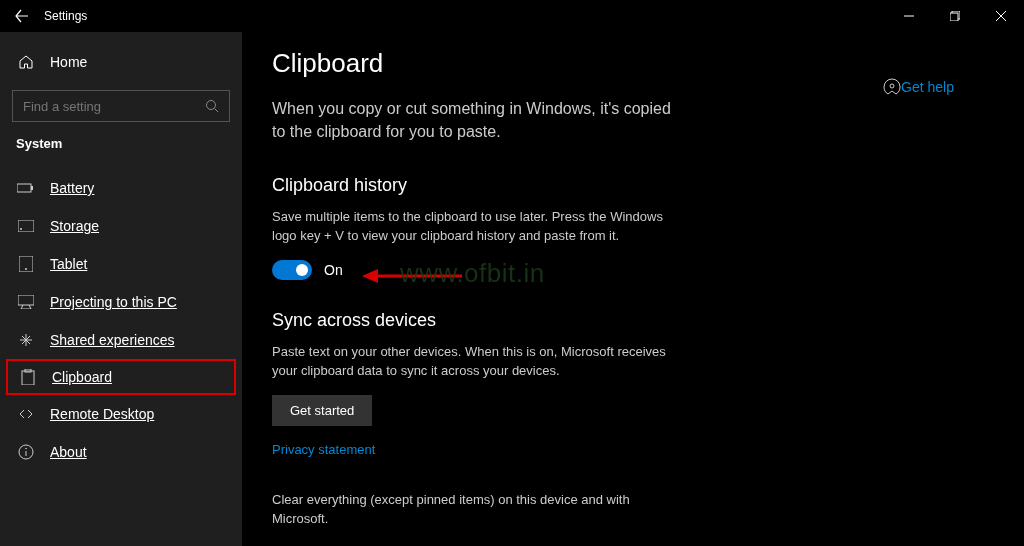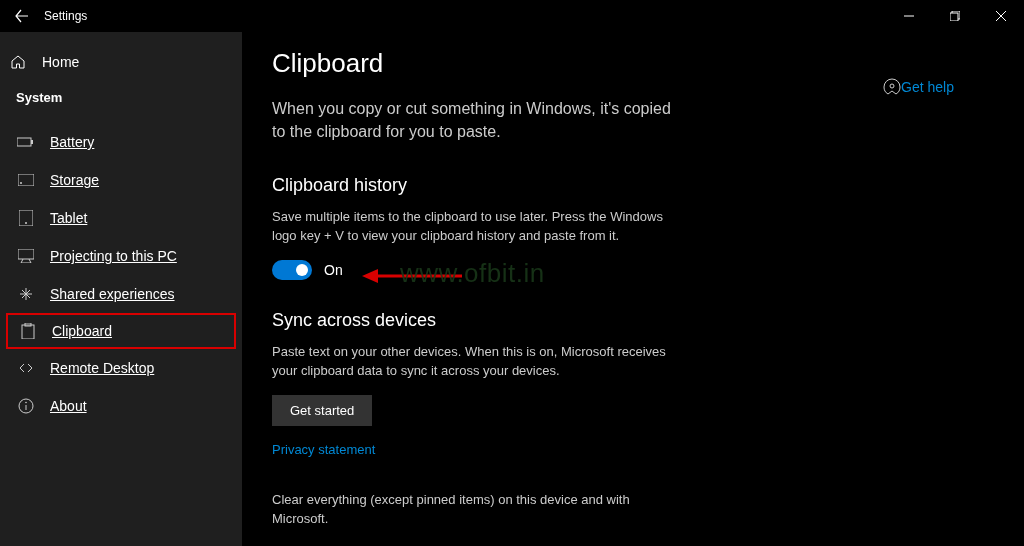--- a/index.html
+++ b/index.html
@@ -58,21 +58,21 @@
     .sidebar {
       width: 242px;
       background: #1f1f1f;
       padding-top: 14px;
       flex-shrink: 0;
     }
     .home-row {
       display: flex;
       align-items: center;
       height: 32px;
-      padding-left: 8px;
+      padding-left: 16px;
       margin-bottom: 12px;
       cursor: pointer;
       font-size: 14px;
     }
     .home-row .icon {
       width: 20px;
       margin-right: 14px;
       display: flex;
       align-items: center;
       justify-content: center;
@@ -278,20 +278,29 @@
   <div class="sidebar">
     <div class="home-row">
       <span class="icon">
         <svg width="16" height="16" viewBox="0 0 16 16">
             <path d="M2 7 L8 2 L14 7 L14 14 L9.5 14 L9.5 10 L6.5 10 L6.5 14 L2 14 Z" stroke="#fff" stroke-width="1" fill="none"></path>
           </svg>
       </span>
       <span>Home</span>
     </div>
 
+    <div class="search-box">
+      <input type="text" placeholder="Find a setting" style="">
+      <span class="search-icon">
+        <svg width="14" height="14" viewBox="0 0 14 14">
+            <circle cx="6" cy="6" r="4.5" stroke="#888" stroke-width="1" fill="none"></circle>
+            <line x1="9.5" y1="9.5" x2="13" y2="13" stroke="#888" stroke-width="1"></line>
+          </svg>
+      </span>
+    </div>
 
     <div class="section-label">System</div>
 
     <div class="nav-list">
       <div class="nav-item">
         <span class="icon">
           <svg width="18" height="12" viewBox="0 0 18 12">
               <rect x="0" y="2" width="14" height="8" stroke="#ccc" fill="none"></rect>
               <rect x="14" y="4" width="2" height="4" fill="#ccc"></rect>
             </svg>

